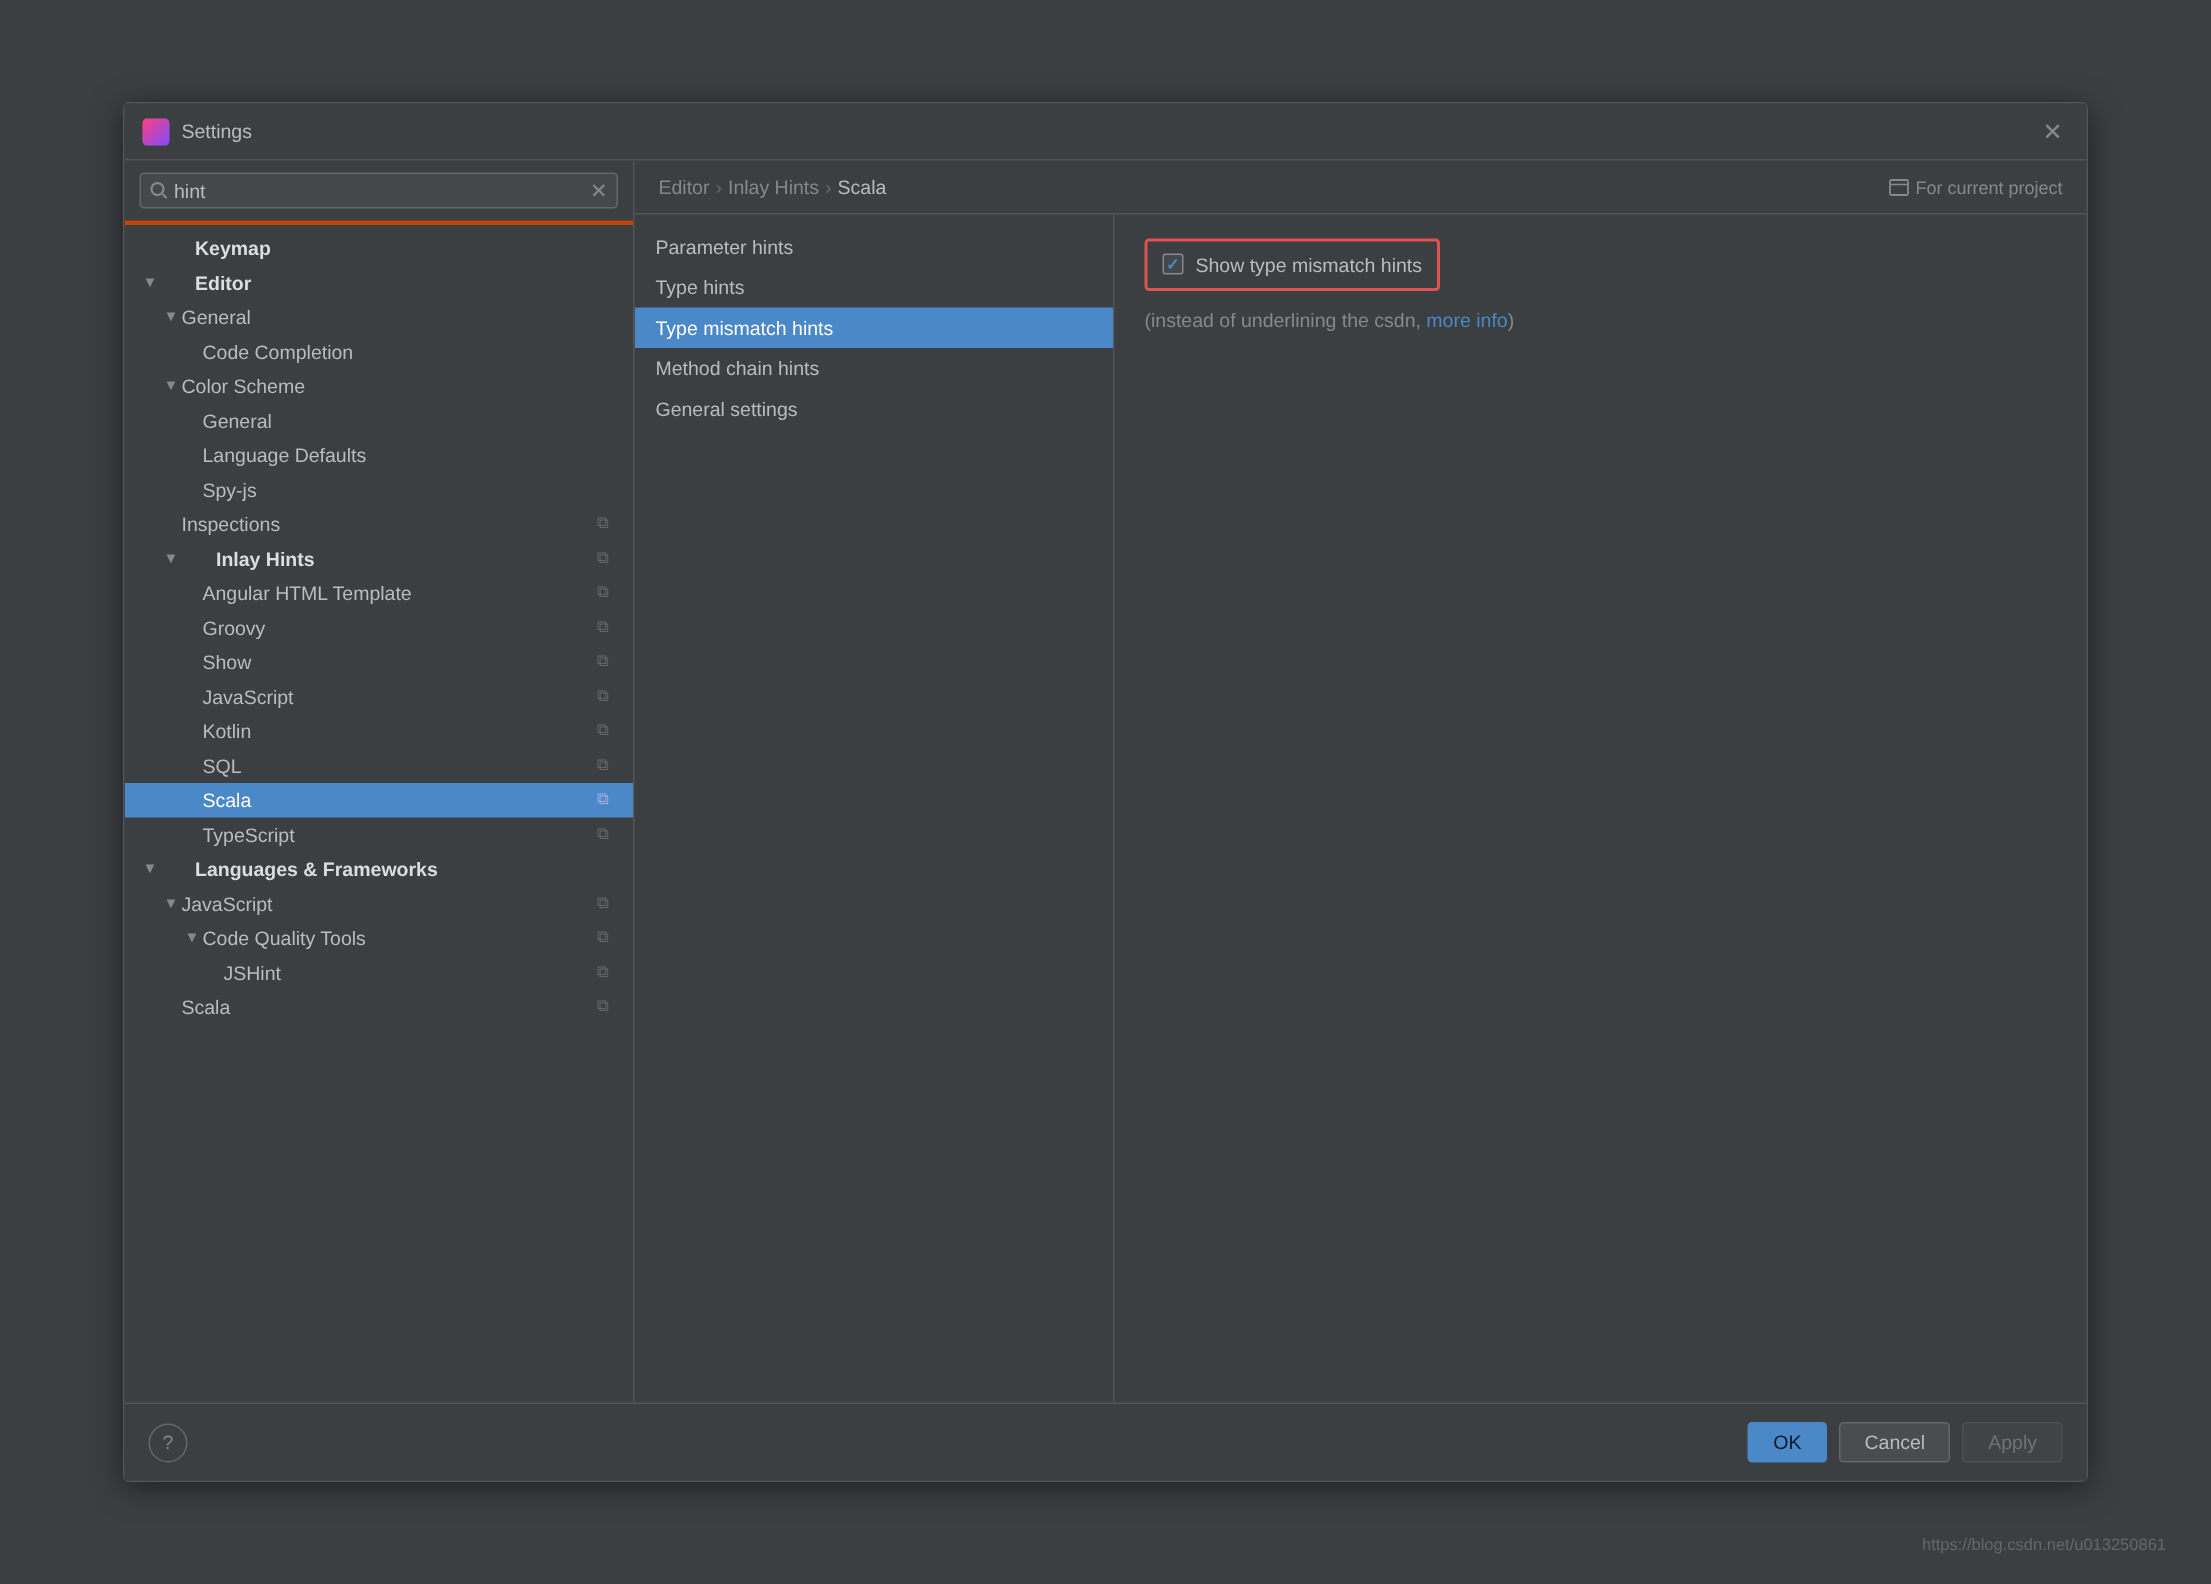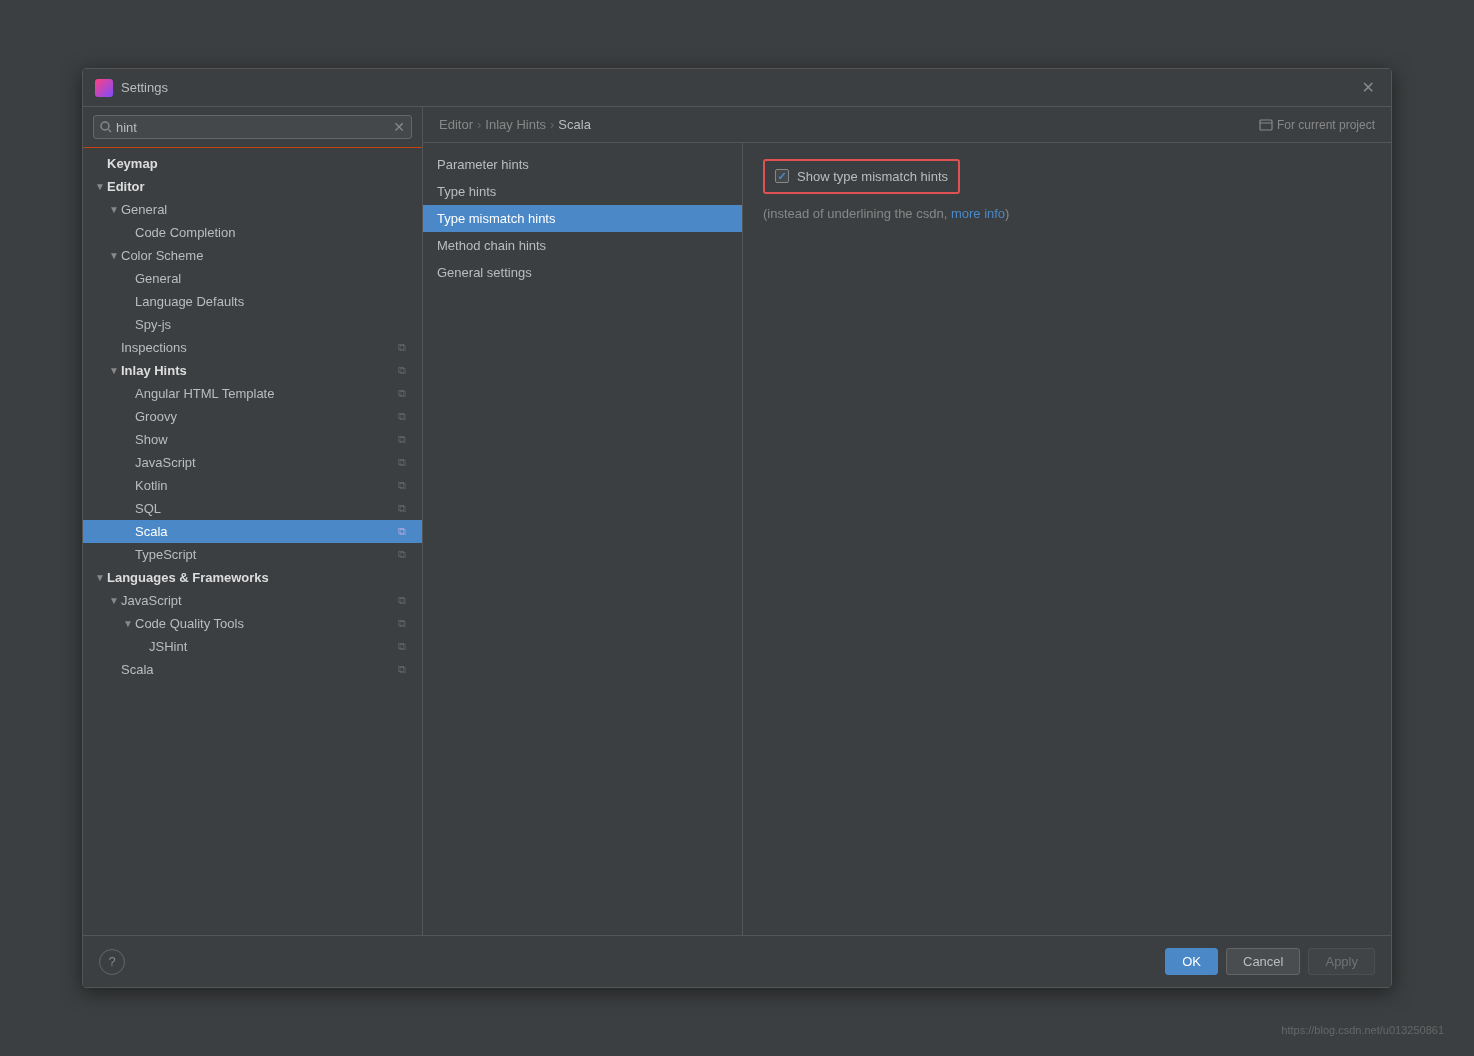--- a/index.html
+++ b/index.html
@@ -61,21 +61,21 @@
       width: 340px;
       background: #3c3f41;
       border-right: 1px solid #555;
       display: flex;
       flex-direction: column;
       flex-shrink: 0;
       overflow: hidden;
     }
     .search-bar {
       padding: 8px 10px;
-      border-bottom: 1px solid #c2410c;
+      border-bottom: 3px solid #c2410c;
       flex-shrink: 0;
     }
     .search-input-wrapper {
       display: flex;
       align-items: center;
       background: #45484a;
       border: 1px solid #666;
       border-radius: 3px;
       padding: 3px 6px;
     }
@@ -125,21 +125,21 @@
     .tree-item .label { flex: 1; }
     .tree-item .copy-icon {
       width: 14px;
       height: 14px;
       color: #666;
       flex-shrink: 0;
       margin-left: 4px;
       font-size: 11px;
     }
     .tree-item.selected .copy-icon { color: #aad; }
-    .tree-item.bold .label { font-weight: bold; color: #ddd; }
+    .tree-item.bold .label { font-weight: bold; color: #ddd; margin-left: 23px; }
     .main-panel {
       flex: 1;
       display: flex;
       flex-direction: column;
       overflow: hidden;
     }
     .breadcrumb-bar {
       height: 36px;
       background: #3c3f41;
       border-bottom: 1px solid #555;
@@ -266,21 +266,21 @@
       border-radius: 3px;
       border: 1px solid #666;
       cursor: pointer;
       font-size: 13px;
       background: #4a4d4f;
       color: #bbbcbd;
     }
     .btn.primary {
       background: #4a88c7;
       border-color: #4a88c7;
-      color: #ffffff;
+      color: #0f172a;
       margin-left: 48px;
     }
     .btn.disabled {
       opacity: 0.4;
       cursor: default;
       text-align: center;
     }
     .url-bar {
       position: absolute;
       bottom: 20px;

